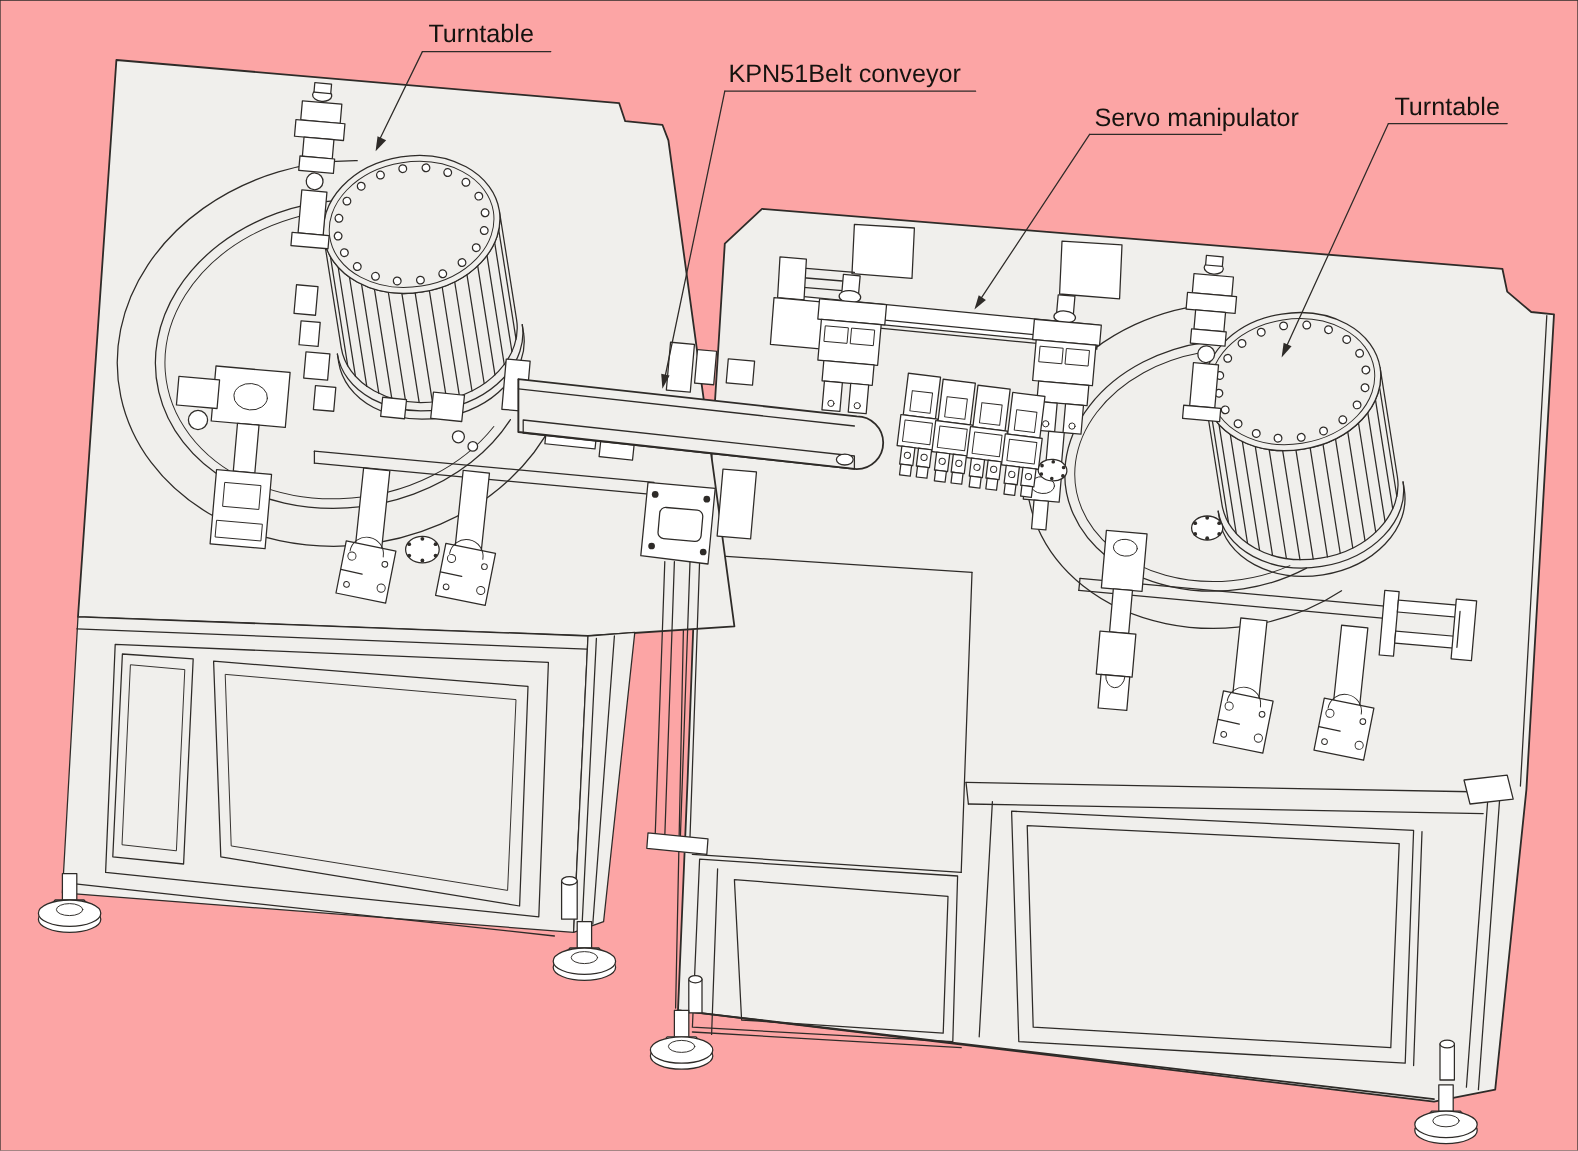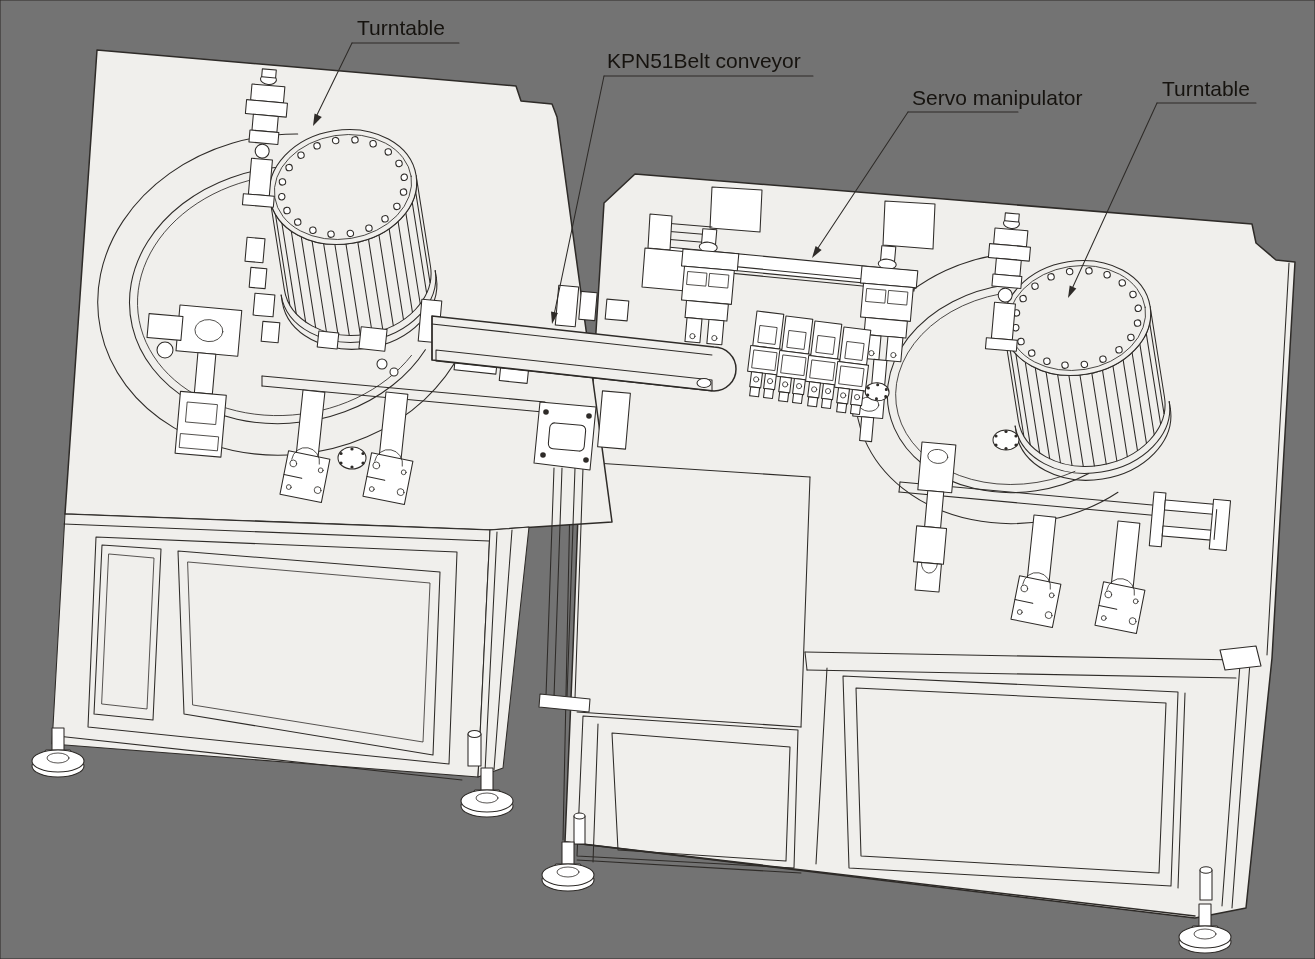--- a/index.html
+++ b/index.html
@@ -1,16 +1,16 @@
 <!DOCTYPE html>
 <html><head>
 <meta charset="utf-8">
 <style>
   html,body{margin:0;padding:0;background:#ffffff;}
-  .stage{position:relative;width:1315px;height:959px;background:#737373;overflow:hidden;
+  .stage{position:relative;width:1315px;height:959px;background:#fca5a5;overflow:hidden;
          font-family:"Liberation Sans", sans-serif;}
   svg{position:absolute;left:0;top:0;}
   svg path,svg rect,svg line,svg ellipse,svg circle,svg polygon,svg polyline{
     stroke:#2e2b28;stroke-width:1.05;fill:none;stroke-linejoin:round;stroke-linecap:round;}
   .fs{fill:#f0efec;}         
   .fw{fill:#ffffff;}         
   .fd{fill:#2e2b28;stroke:none;}  
   .w15{stroke-width:1.5;}
   .w08{stroke-width:0.8;}
   .lbl{font-size:21px;fill:#16130f;stroke:none;}

